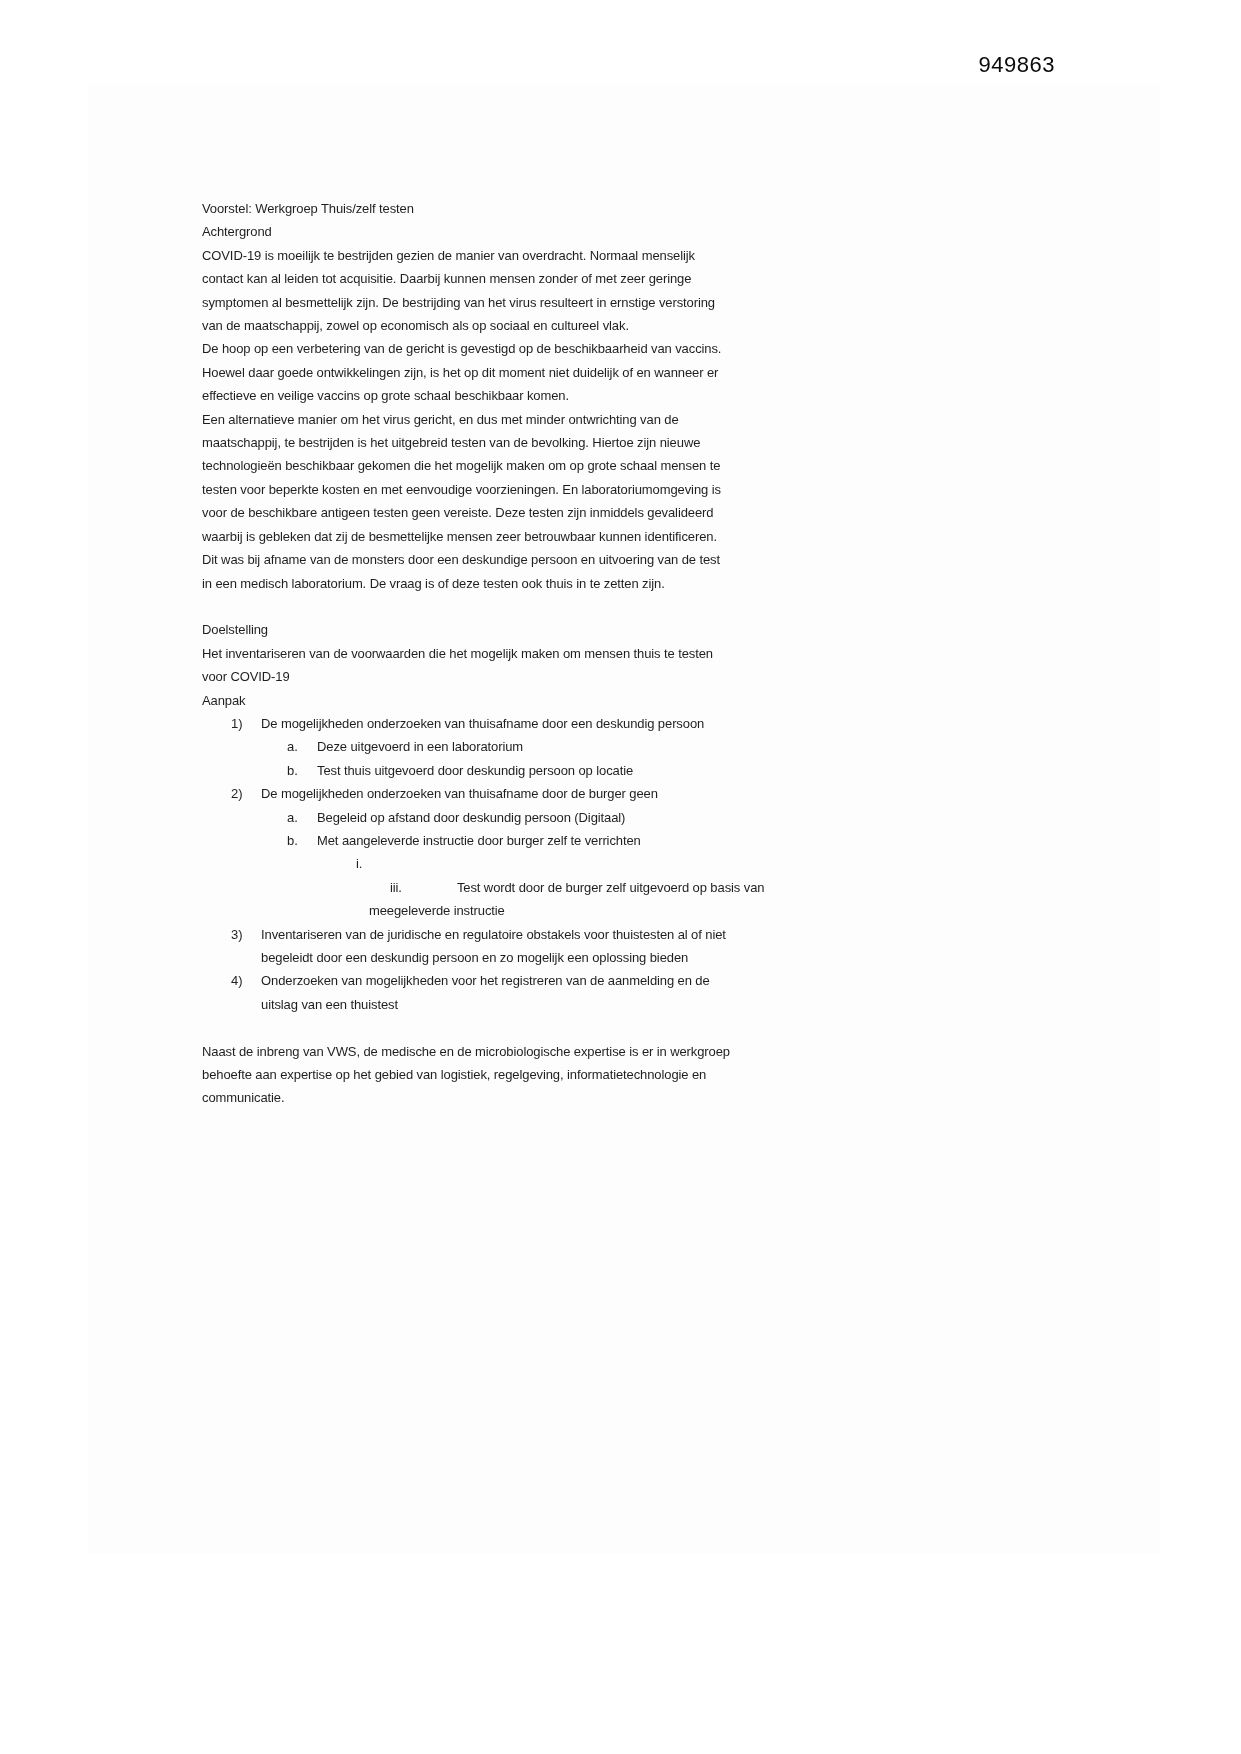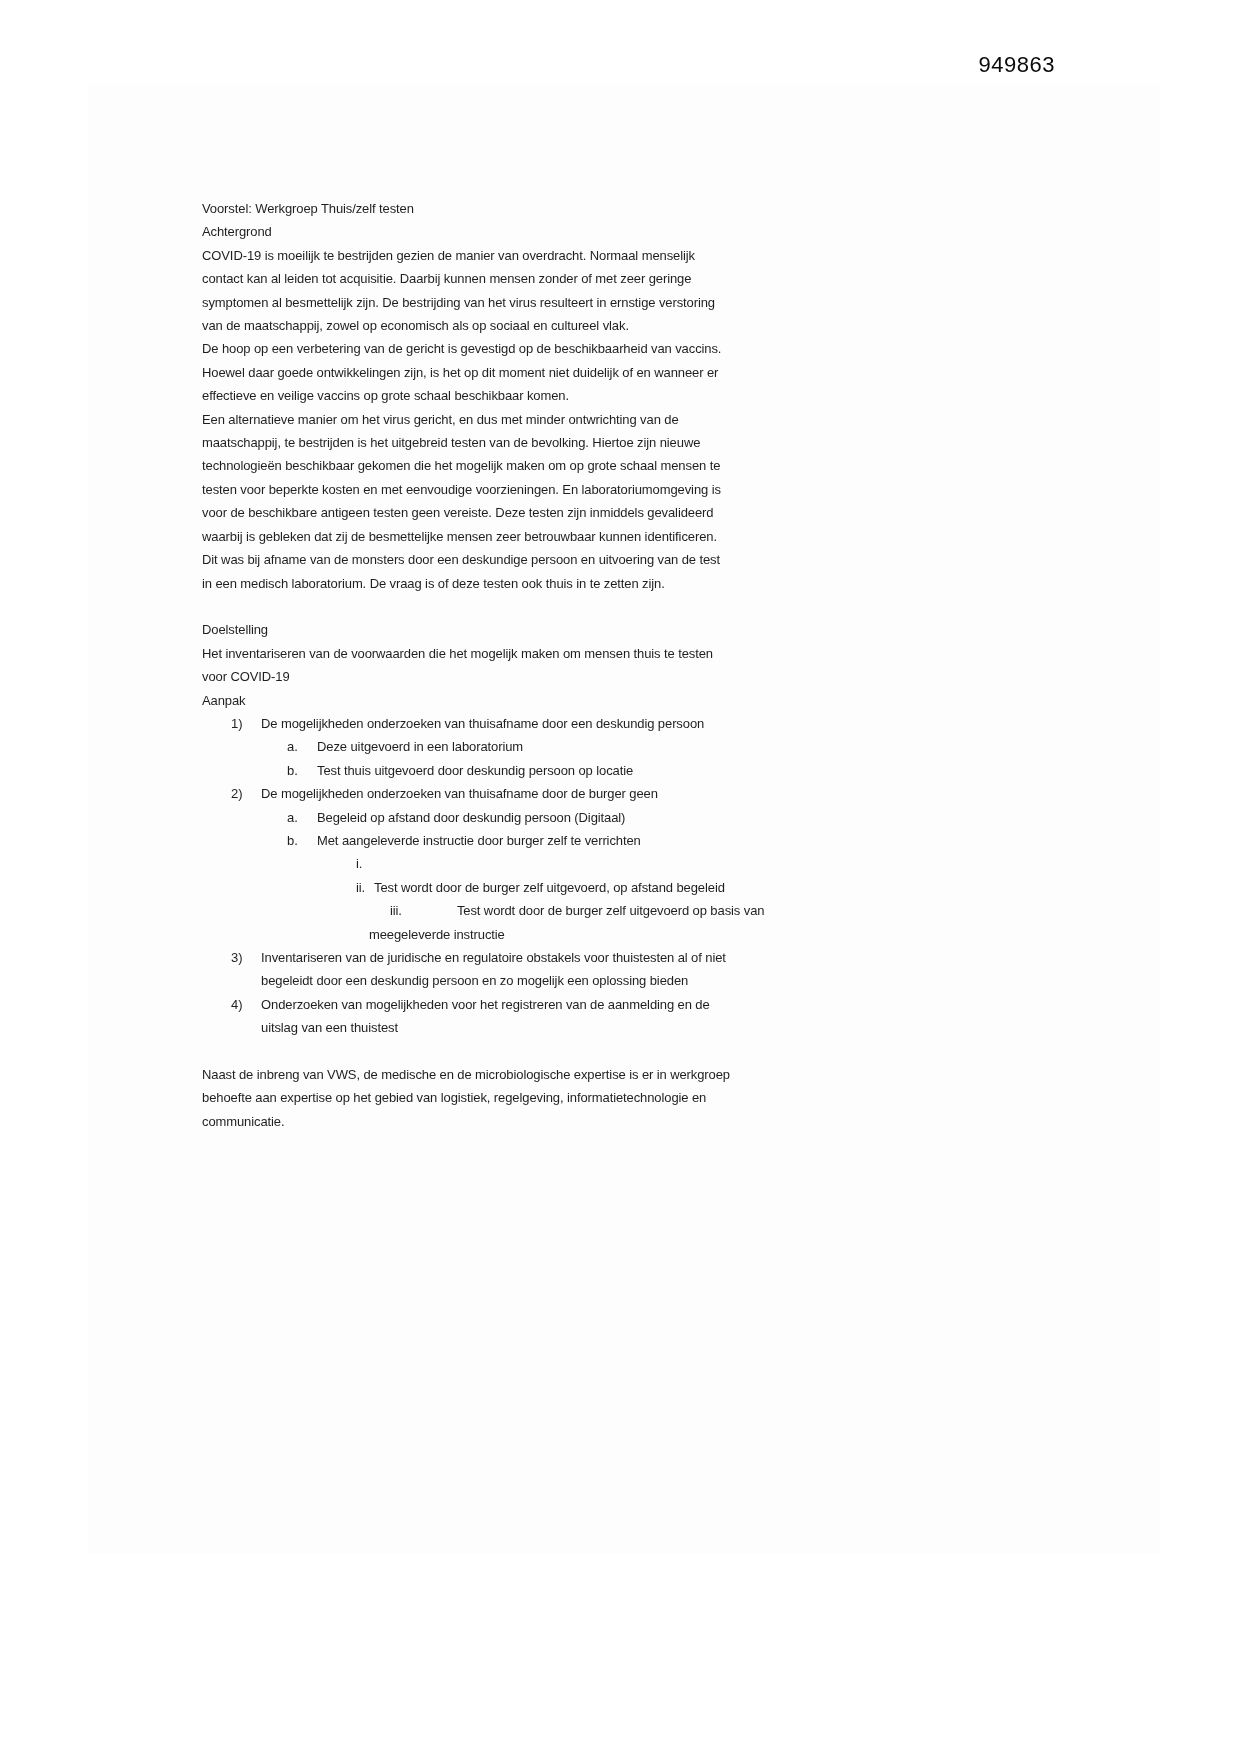--- a/index.html
+++ b/index.html
@@ -114,24 +114,20 @@
         <span class="mk">a.</span>
         <span class="tx">Begeleid op afstand door deskundig persoon (Digitaal)</span>
       </div>
       <div class="li lvl2">
         <span class="mk">b.</span>
         <span class="tx">Met aangeleverde instructie door burger zelf te verrichten</span>
       </div>
       <div class="li lvl3">
         <span class="mk">i.</span>
       </div>
-      <div class="li lvl3">
-        <span class="mk">ii.</span>
-        <span class="tx">Test wordt door de burger zelf uitgevoerd, op afstand begeleid</span>
-      </div>
       <div class="li lvl3 iii">
         <span class="mk">iii.</span><span class="gap"></span><span class="tx">Test wordt door de burger zelf uitgevoerd op basis van
 meegeleverde instructie</span>
       </div>
       <div class="li lvl1">
         <span class="mk">3)</span>
         <span class="tx">Inventariseren van de juridische en regulatoire obstakels voor thuistesten al of niet
 begeleidt door een deskundig persoon en zo mogelijk een oplossing bieden</span>
       </div>
       <div class="li lvl1">

